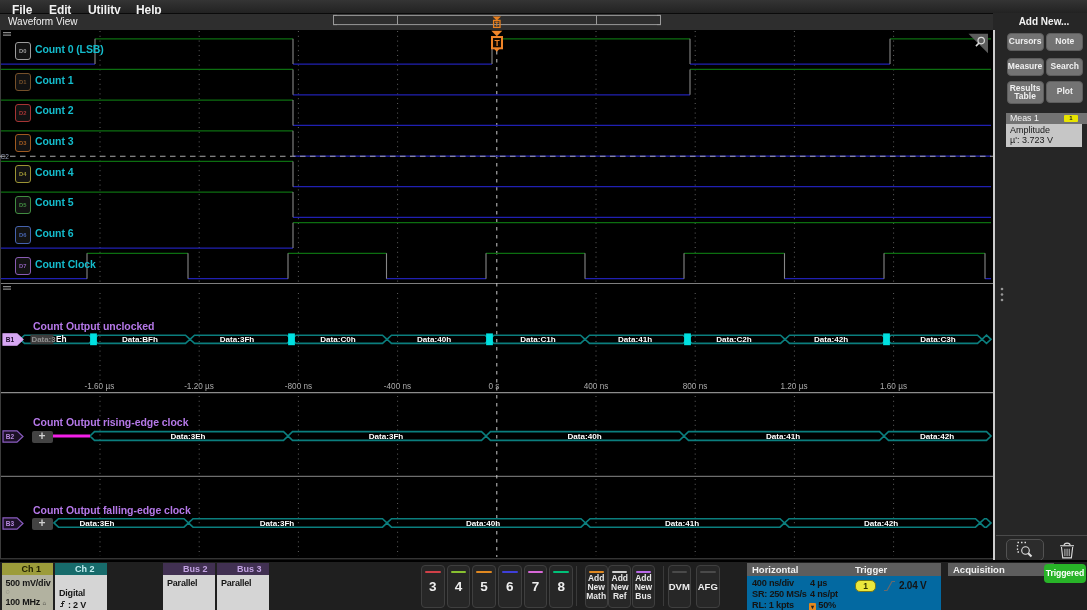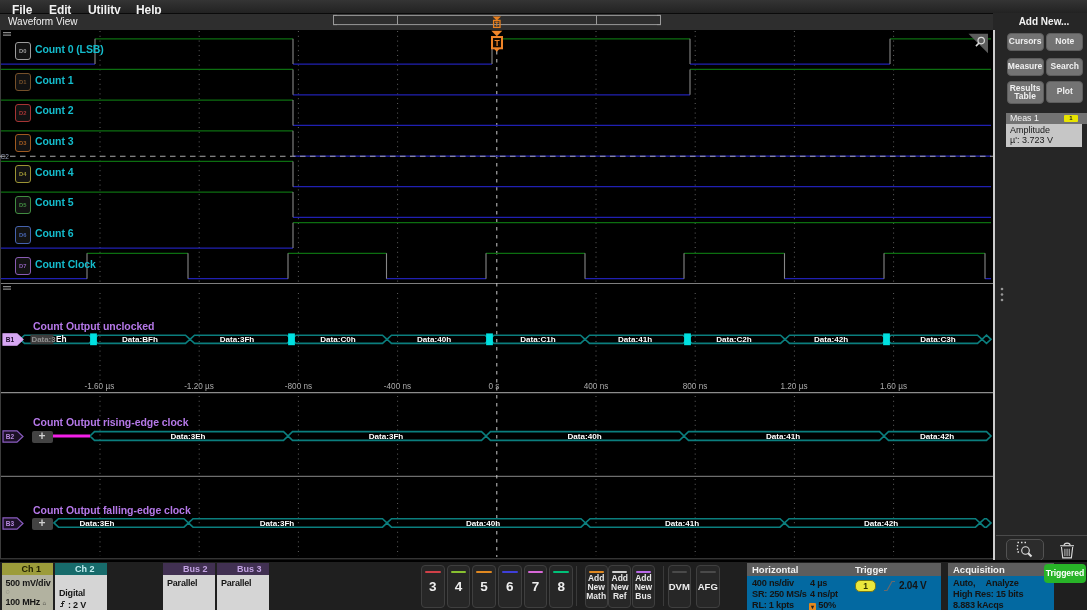--- a/index.html
+++ b/index.html
@@ -301,18 +301,13 @@
     <div class="bd" style="height:34px;position:relative;">
       <div class="prow" style="left:5px;top:3.5px;width:19px;height:10.5px;background:#ece83c;border:1px solid #777718;border-radius:5px;color:#333300;text-align:center;line-height:10.5px;font-size:8.5px;">1</div>
       <svg class="prow" style="left:33px;top:4px;" width="13" height="12" viewBox="0 0 13 12">
         <path d="M1 10.5H4L9 1.5H12" stroke="#6a6a6a" fill="none" stroke-width="1.2"></path>
       </svg>
       <div class="prow" style="left:49px;top:4px;font-size:10px;">2.04 V</div>
     </div>
   </div>
 <div class="abs panel" style="left:948px;top:563px;width:106px;height:47px;">
     <div class="hd">Acquisition</div>
-    <div class="bd" style="height:34px;position:relative;">
-      <div class="prow" style="left:5px;top:2px;">Auto, <span style="margin-left:8px;">Analyze</span></div>
-      <div class="prow" style="left:5px;top:13px;">High Res: 15 bits</div>
-      <div class="prow" style="left:5px;top:24px;">8.883 kAcqs</div>
-    </div>
   </div>
 <div class="abs" style="left:1044px;top:564px;width:42px;height:19px;background:#28b428;border-radius:4px;color:#fff;font-size:8.6px;font-weight:bold;text-align:center;line-height:19px;letter-spacing:-.1px;">Triggered</div>
 </body></html>

